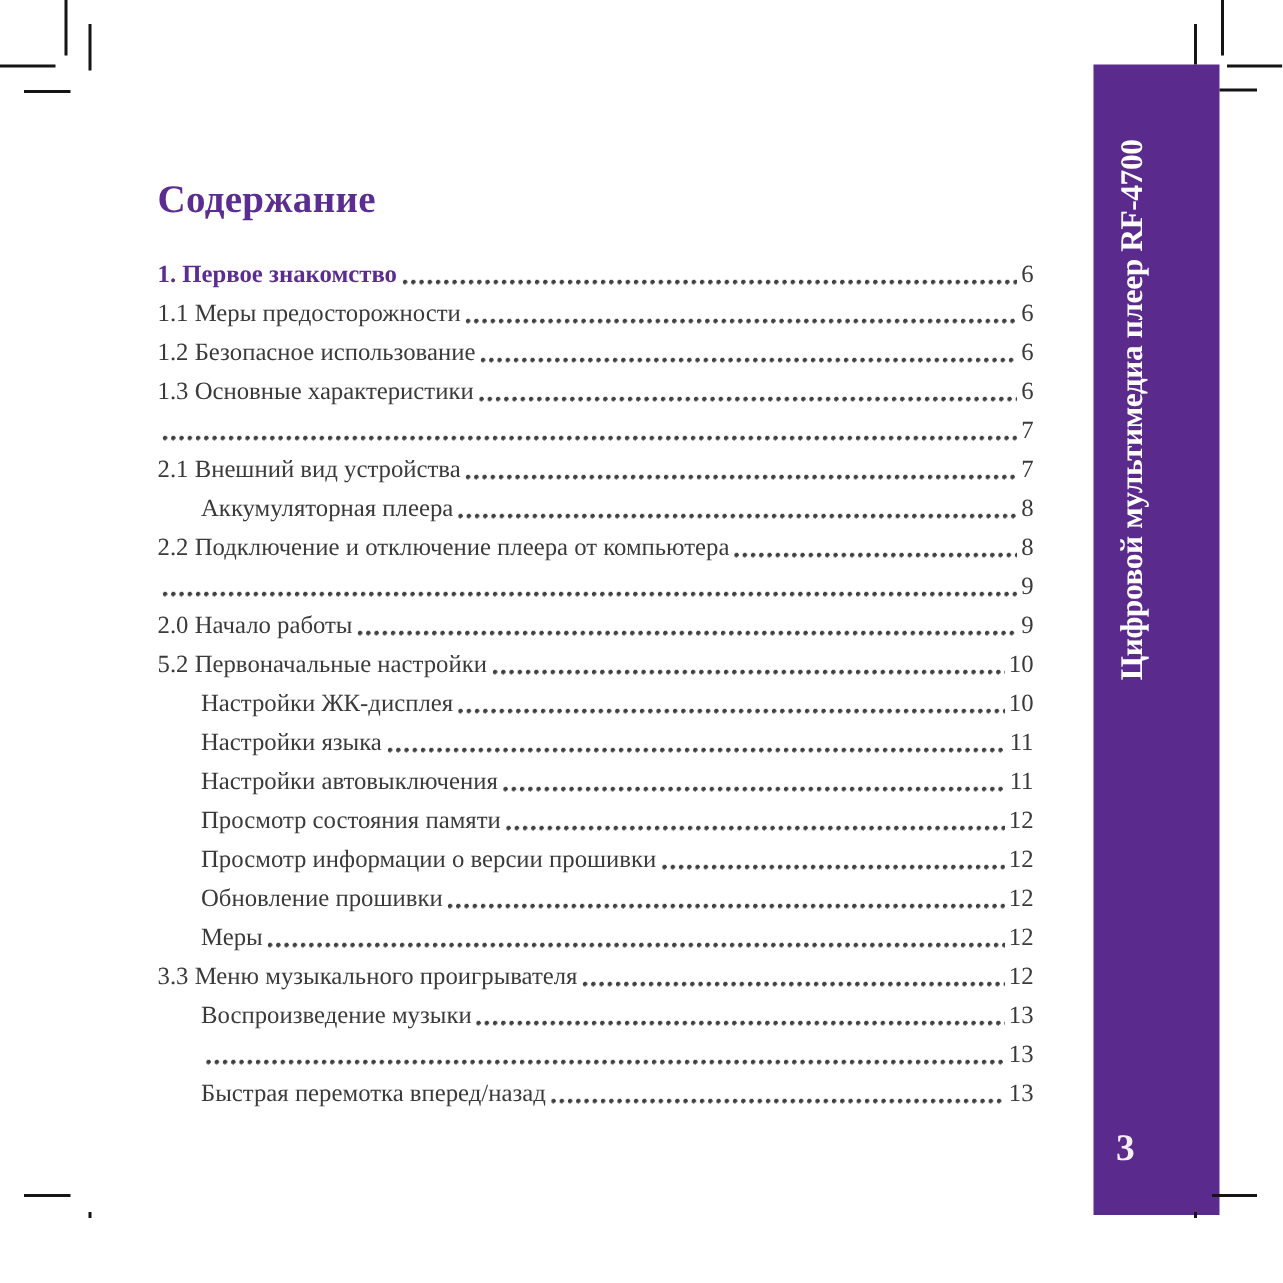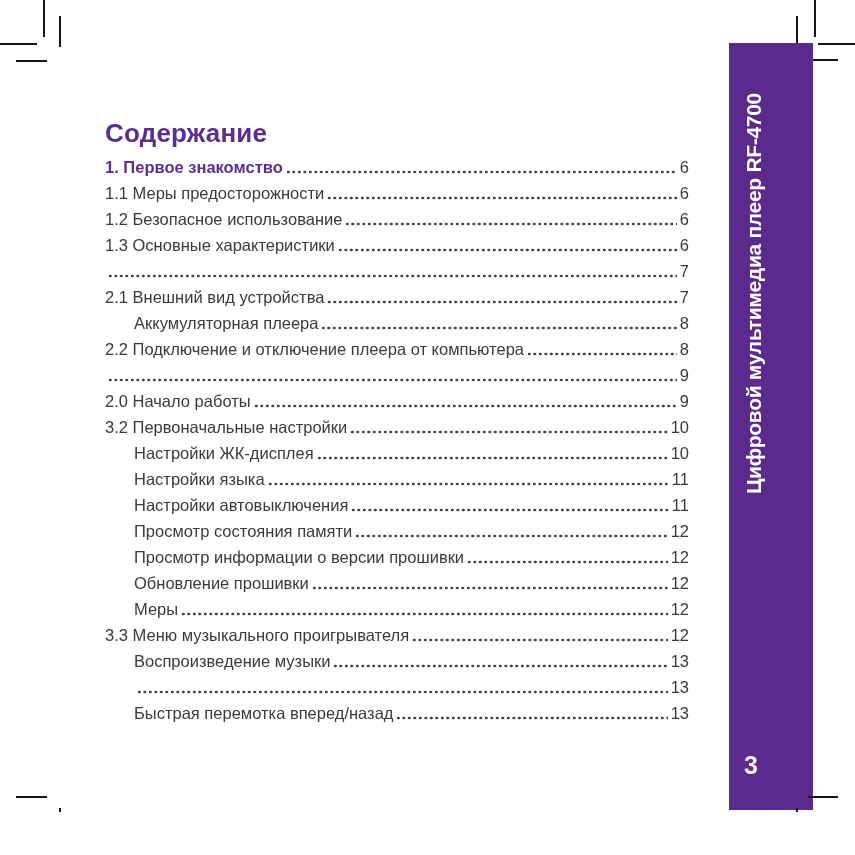--- a/index.html
+++ b/index.html
@@ -2,21 +2,21 @@
 <html><head>
 <meta charset="utf-8">
 <style>
   html, body { margin: 0; padding: 0; background: #ffffff; }
   .page {
     position: relative;
     width: 855px;
     height: 812px;
     background: #ffffff;
     overflow: hidden;
-    font-family: Liberation Sans, sans-serif;
+    font-family: Liberation Serif, serif;
     --accent: #5c2d91;
     --sidebar-bg: #5a2b8c;
     --text: #3a3a3a;
     --dot: #414141;
   }
 
   
   .cm { position: absolute; background: #151515; z-index: 5; }
   .cm.v { width: 2px; }
   .cm.h { height: 2px; }
@@ -29,21 +29,21 @@
     width: 584px;
   }
   .title {
     margin: 0;
     font-size: 26px;
     font-weight: bold;
     color: var(--accent);
     letter-spacing: 0.2px;
   }
   .toc {
-    margin-top: 4px;
+    margin-top: 21px;
   }
   .toc-row {
     display: flex;
     align-items: flex-end;
     height: 26px;
     font-size: 16.5px;
     color: var(--text);
     line-height: 24px;
   }
   .toc-row.indent { padding-left: 29px; }
@@ -169,21 +169,21 @@
         <div class="toc-row bold">
           <span class="dots"></span>
           <span class="pagenum">9</span>
         </div>
         <div class="toc-row">
           <span class="label">2.0 Начало работы</span>
           <span class="dots"></span>
           <span class="pagenum">9</span>
         </div>
         <div class="toc-row">
-          <span class="label">3.2 Первоначальные настройки</span>
+          <span class="label">5.2 Первоначальные настройки</span>
           <span class="dots"></span>
           <span class="pagenum">10</span>
         </div>
         <div class="toc-row indent">
           <span class="label">Настройки ЖК-дисплея</span>
           <span class="dots"></span>
           <span class="pagenum">10</span>
         </div>
         <div class="toc-row indent">
           <span class="label">Настройки языка</span>

